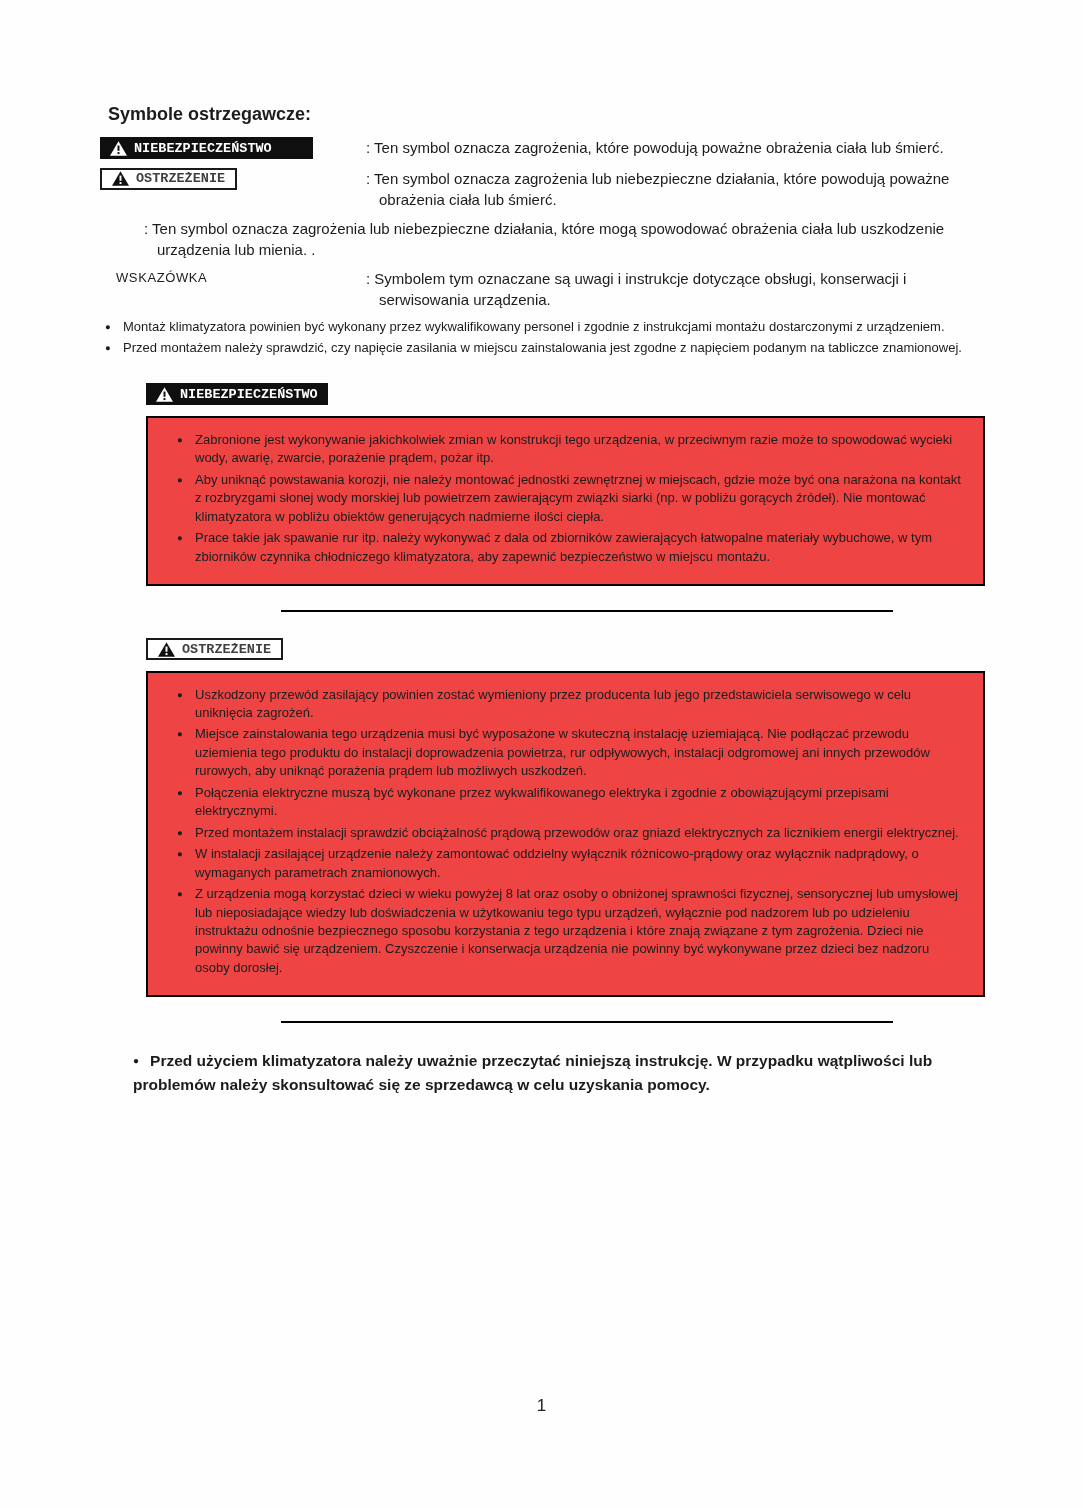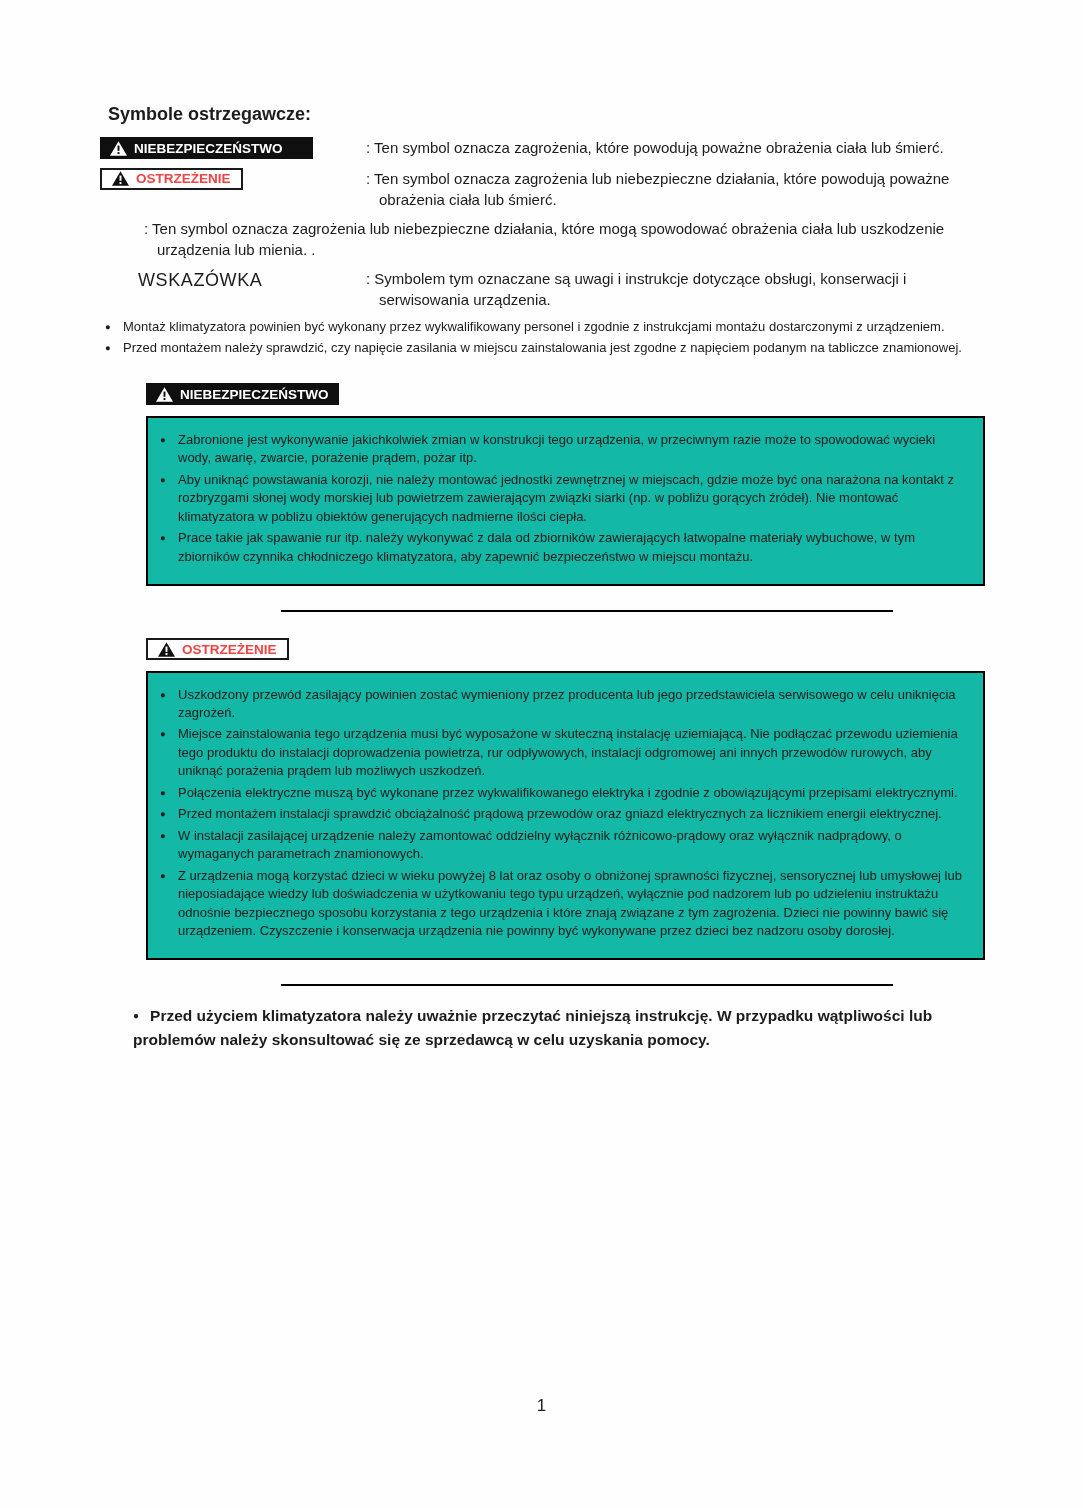--- a/index.html
+++ b/index.html
@@ -16,43 +16,43 @@
   }
   
   .header{display:flex;align-items:center;}
   .header-bar{flex:1;height:9px;background:linear-gradient(to right,#8f8f91,#ababad);margin-right:16px;margin-top:4px;}
   .page-title{font-size:21px;font-weight:bold;white-space:nowrap;letter-spacing:.2px;}
   
   .symbols-heading{font-size:18px;font-weight:bold;margin:16px 0 12px 8px;}
   .symbol-row{display:flex;margin-bottom:8px;}
   .badge-col{width:222px;flex:0 0 222px;}
   .desc{flex:1;font-size:15px;line-height:1.4;padding-left:13px;text-indent:-13px;margin-left:44px;}
-  .badge{display:inline-flex;align-items:center;gap:7px;height:22px;padding:0 10px;font-size:13.5px;font-weight:bold;box-sizing:border-box;white-space:nowrap;}
+  .badge{display:inline-flex;align-items:center;gap:7px;height:22px;padding:0 10px;font-size:13.5px;font-weight:bold;box-sizing:border-box;white-space:nowrap;font-family:Liberation Mono, monospace;}
   .badge.solid{background:#0f0f0f;color:#fff;}
-  .badge.outline{border:2px solid #1a1a1a;color:#ef4444;background:#fff;}
+  .badge.outline{border:2px solid #1a1a1a;color:#404040;background:#fff;}
   .badge.wide{width:213px;}
   .tri{flex:0 0 auto;display:block;}
   .badge.solid .t{fill:#ffffff;}
   .badge.solid .e{fill:#0f0f0f;}
   .badge.outline .t{fill:#111111;}
   .badge.outline .e{fill:#ffffff;}
-  .plain-label{font-size:18px;margin-left:38px;letter-spacing:.6px;display:inline-block;padding-top:2px;}
+  .plain-label{font-size:13px;margin-left:16px;letter-spacing:.6px;display:inline-block;padding-top:2px;}
   
   ul.bullets{list-style:none;margin:6px 0 0 5px;padding:0;}
   ul.bullets li{position:relative;padding-left:18px;font-size:13px;line-height:1.42;margin-bottom:3px;}
   ul.bullets li::before{content:"●";position:absolute;left:0;top:2px;font-size:9.5px;}
   .intro{margin-top:14px;}
   
   .boxed-section{margin-left:46px;margin-top:26px;}
   .section-badge{margin-bottom:10px;}
-  .warn-box{border:2px solid #000;padding:13px 16px 15px 12px;background:#14b8a6;}
+  .warn-box{border:2px solid #000;padding:13px 16px 15px 29px;background:#ef4444;}
   .warn-box ul.bullets{margin:0;}
   .rule{height:2px;background:#000;width:612px;margin:24px 0 0 181px;}
   
-  .closing{margin:18px 0 0 33px;}
+  .closing{margin:26px 0 0 33px;}
   .closing p{margin:0 0 4px 0;font-size:15.5px;font-weight:bold;line-height:1.55;}
   .closing p::before{content:"●";font-size:10px;margin-right:11px;position:relative;top:-2px;}
   
   .page-num{position:absolute;bottom:92px;left:0;right:0;text-align:center;font-size:17px;color:#222;}
 </style>
 </head>
 <body>
 
 <div class="page">
 

